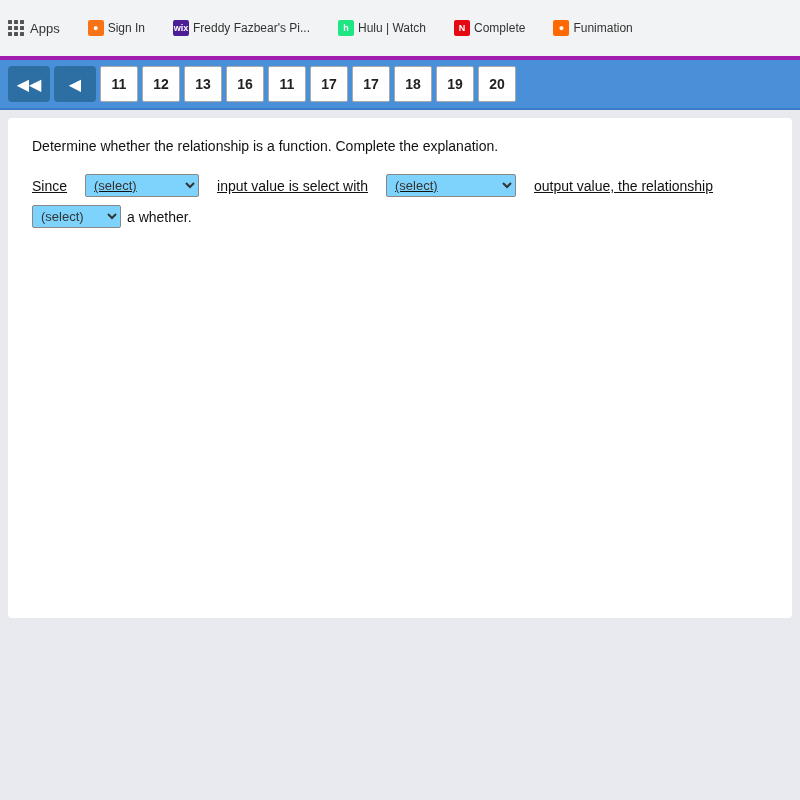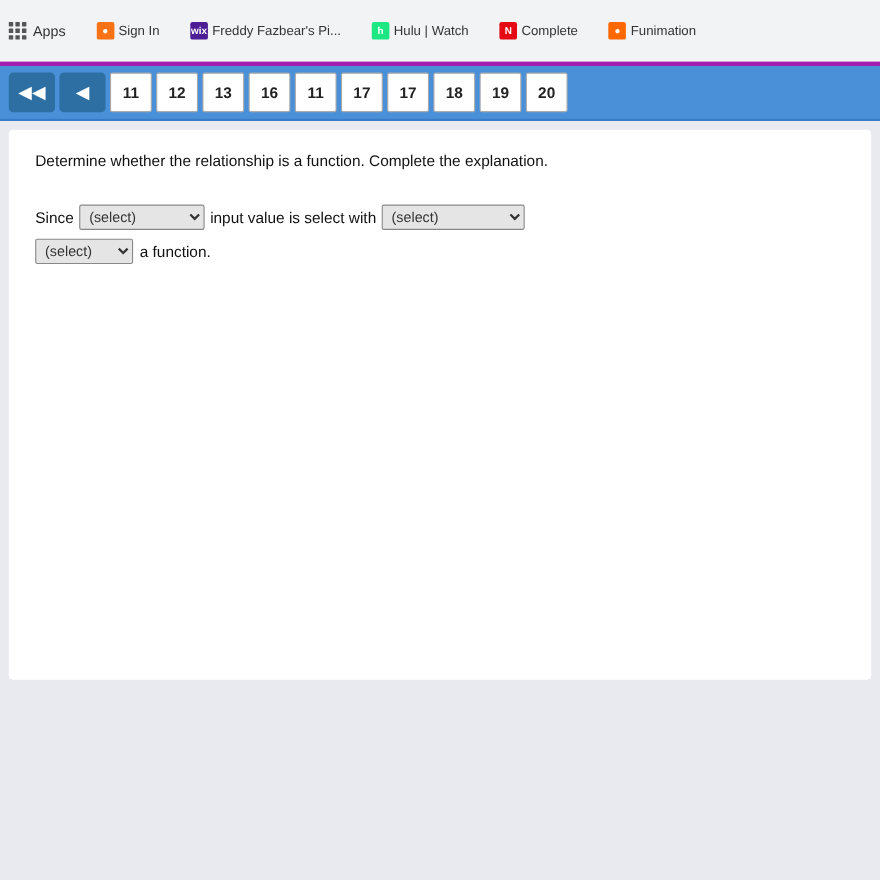--- a/index.html
+++ b/index.html
@@ -132,54 +132,55 @@
       background: white;
       border-radius: 4px;
       padding: 20px 24px;
       min-height: 500px;
     }
 
     .question-title {
       font-size: 14px;
       color: #111;
       font-weight: 500;
-      margin-bottom: 32px;
+      margin-bottom: 20px;
     }
 
     .relation-text {
       font-size: 14px;
       color: #111;
       margin-bottom: 18px;
     }
 
     .sentence-row {
       display: flex;
       align-items: center;
       flex-wrap: wrap;
-      gap: 5px;
+      gap: 18px;
       font-size: 14px;
       color: #111;
       margin-bottom: 8px;
+      text-decoration: underline;
     }
 
     .sentence-row2 {
       display: flex;
       align-items: center;
       gap: 6px;
       font-size: 14px;
       color: #111;
       margin-bottom: 6px;
     }
 
     select {
       border: 1px solid #888;
       border-radius: 2px;
       padding: 2px 20px 2px 4px;
       font-size: 13px;
-      background: #e5e5e5;
+      background: #7dd3fc;
       appearance: auto;
       cursor: pointer;
       color: #333;
     }
 
     select option {
       color: #333;
     }
   </style>
 </head>
@@ -256,25 +257,26 @@
         <option>at least one</option>
         <option>some</option>
       </select>
       <span>input value is select with</span>
       <select>
         <option>(select)</option>
         <option>exactly one</option>
         <option>more than one</option>
         <option>no</option>
       </select>
+      <span>output value, the relationship</span>
     </div>
 
     <div class="sentence-row2">
       <select>
         <option>(select)</option>
         <option>is</option>
         <option>is not</option>
       </select>
-      <span>a function.</span>
+      <span>a whether.</span>
     </div>
 
   </div>
 </div>
 
 </body></html>

